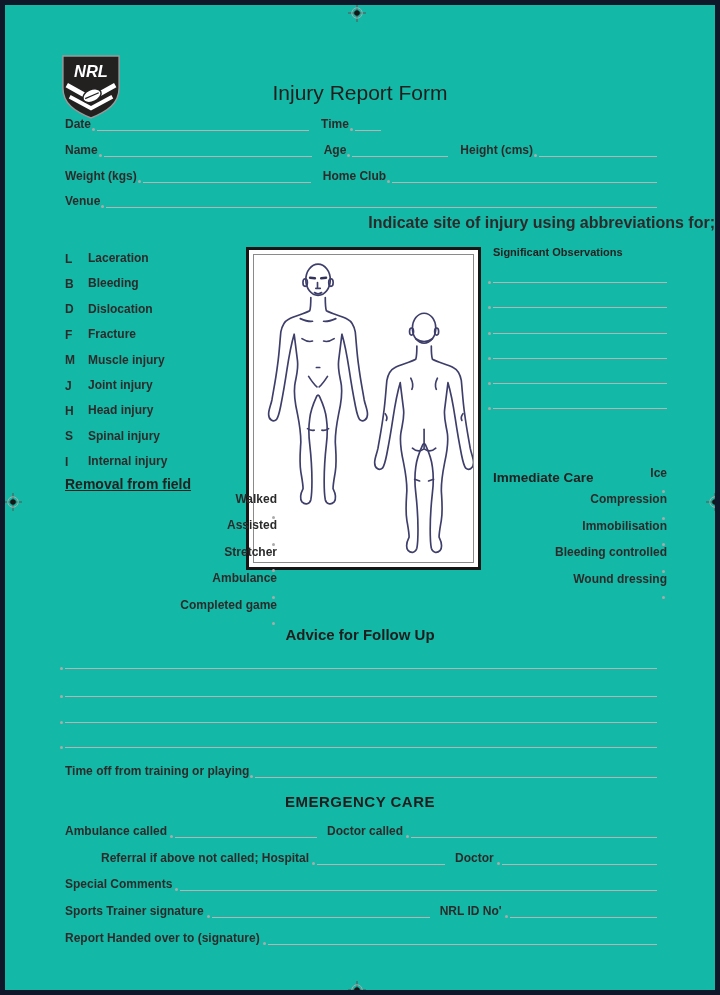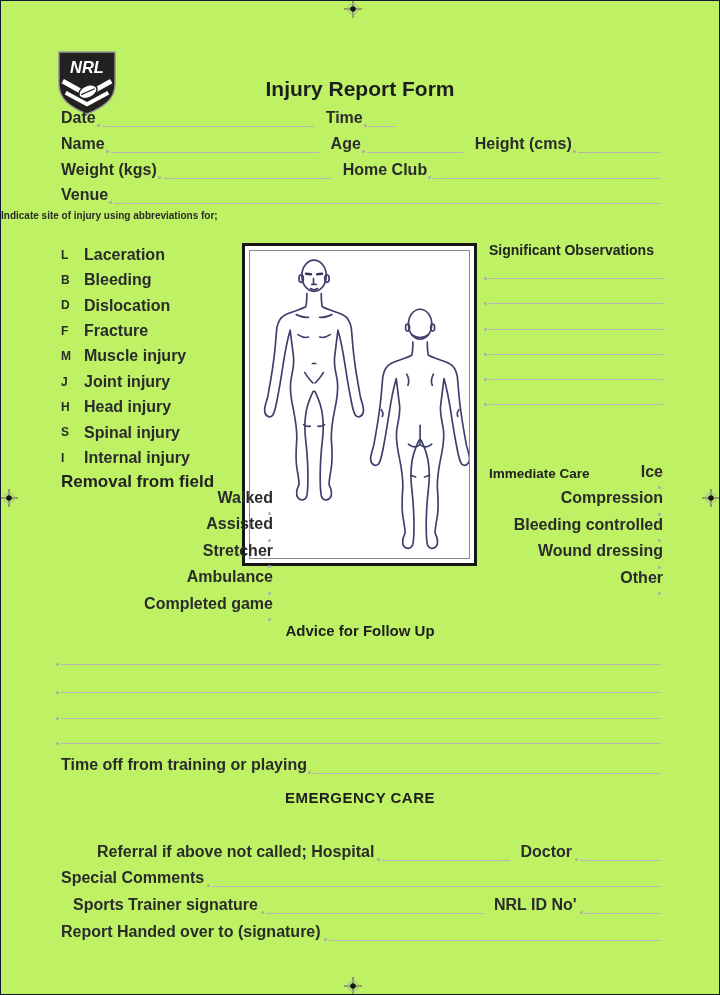--- a/index.html
+++ b/index.html
@@ -1,31 +1,31 @@
 <!DOCTYPE html>
 <html><head>
 <meta charset="utf-8">
 <style>
   * { margin:0; padding:0; box-sizing:border-box; }
   html,body { background:#ffffff; }
   .page {
-    position:relative; width:720px; height:995px; background:#bef264;
+    position:relative; width:720px; height:995px; background:#14b8a6;
     font-family:"Liberation Sans", sans-serif; color:#2b2b2b;
-    border:1px solid #0f172a; overflow:hidden;
+    border:5px solid #0f172a; overflow:hidden;
   }
   .abs { position:absolute; }
-  .lbl { font-weight:bold; font-size:16px; color:#2b2b2b; white-space:nowrap; line-height:1.1; }
+  .lbl { font-weight:bold; font-size:12px; color:#2b2b2b; white-space:nowrap; line-height:1.1; }
   .row { position:absolute; display:flex; align-items:flex-end; height:16px; left:60px; right:58px; }
   .line { position:relative; border-bottom:1px solid #b5b5b5; height:12px; }
   .line::before { content:""; position:absolute; left:-5px; bottom:-1px; width:3px; height:3px; background:#ababab; border-radius:50%; }
   .fill { flex:1; }
   .hline { position:absolute; left:60px; right:58px; height:0; border-top:1px solid #b5b5b5; }
   .hline::before { content:""; position:absolute; left:-5px; top:-2px; width:3px; height:3px; background:#ababab; border-radius:50%; }
-  .title { position:absolute; left:0; right:0; top:76px; text-align:center; font-size:21px; font-weight:bold; color:#1e1e1e; }
-  .instruction { position:absolute; left:0; right:0; top:209px; text-align:left; font-size:10px; font-weight:bold; }
+  .title { position:absolute; left:0; right:0; top:76px; text-align:center; font-size:21px; font-weight:normal; color:#1e1e1e; }
+  .instruction { position:absolute; left:11px; right:0; top:209px; text-align:right; font-size:16px; font-weight:bold; }
   .sec-head { font-weight:bold; color:#222; }
   .abbrev-row { display:flex; align-items:center; height:25.4px; }
   .abbrev-row .code { font-weight:bold; font-size:12px; width:23px; }
   .item-row { display:flex; align-items:flex-end; height:26.4px;flex-direction:column; }
   .item-row .line { margin-left:6px; }
   .blank-row { position:relative; height:25.2px; border-bottom:1px solid #b5b5b5; }
   .blank-row::before { content:""; position:absolute; left:-5px; bottom:-2px; width:3px; height:3px; background:#ababab; border-radius:50%; }
   .center-head { position:absolute; left:0; right:0; text-align:center; font-weight:bold; color:#1e1e1e; }
   .mr6 { margin-right:6px; } .mr8 { margin-right:8px; } .mr10 { margin-right:10px; } .mr12 { margin-right:12px; }
   .diagram-box { position:absolute; left:241px; top:242px; width:235px; height:323px; border:3px solid #161616; background:#fff; }
@@ -172,55 +172,55 @@
           <path d="M-12,60 q3,6 1,10 M12,60 q-3,6 -1,10"></path>
           <path d="M0,106 L0,123"></path>
           <path d="M-10.5,123 q5,4.5 10,0.8 M10.5,123 q-5,4.5 -10,0.8"></path>
           <path d="M-35,92 q2.5,3 1,6 M35,92 q-2.5,3 -1,6"></path>
           <path d="M-8.5,151 l4.5,1.5 M8.5,151 l-4.5,1.5"></path>
         </g>
       </svg>
     </div>
   </div>
 
-  <div class="abs sec-head" style="left:488px; top:241px; font-size:14px;">Significant Observations</div>
+  <div class="abs sec-head" style="left:488px; top:241px; font-size:11px;">Significant Observations</div>
   <div class="abs" style="left:488px; top:253px; width:174px;">
     <div class="blank-row"></div>
     <div class="blank-row"></div>
     <div class="blank-row"></div>
     <div class="blank-row"></div>
     <div class="blank-row"></div>
     <div class="blank-row"></div>
   </div>
 
   <div class="abs sec-head" style="left:488px; top:446px; font-size:13.5px;margin-top:19px;">Immediate Care</div>
   <div class="abs" style="left:488px; top:462px; width:174px;">
     <div class="item-row">
         <span class="lbl">Ice</span>
         <div class="line fill"></div>
       </div>
     <div class="item-row">
         <span class="lbl">Compression</span>
         <div class="line fill"></div>
       </div>
     <div class="item-row">
+        <span class="lbl">Immobilisation</span>
+        <div class="line fill"></div>
+      </div>
+    <div class="item-row">
         <span class="lbl">Bleeding controlled</span>
         <div class="line fill"></div>
       </div>
     <div class="item-row">
         <span class="lbl">Wound dressing</span>
         <div class="line fill"></div>
       </div>
-    <div class="item-row">
-        <span class="lbl">Other</span>
-        <div class="line fill"></div>
-      </div>
-  </div>
-
-  <div class="abs sec-head" style="left:60px; top:471px; font-size:17px;">Removal from field</div>
+  </div>
+
+  <div class="abs sec-head" style="left:60px; top:471px; font-size:14px;text-decoration:underline;">Removal from field</div>
   <div class="abs" style="left:60px; top:488px; width:212px;">
     <div class="item-row">
         <span class="lbl">Walked</span>
         <div class="line fill"></div>
       </div>
     <div class="item-row">
         <span class="lbl">Assisted</span>
         <div class="line fill"></div>
       </div>
     <div class="item-row">
@@ -241,31 +241,37 @@
   <div class="hline" style="top:663px;"></div>
   <div class="hline" style="top:691px;"></div>
   <div class="hline" style="top:717px;"></div>
   <div class="hline" style="top:742px;"></div>
   <div class="row" style="top:757px;">
     <span class="lbl mr6">Time off from training or playing</span>
     <div class="line fill"></div>
   </div>
 
   <div class="center-head" style="top:788px; font-size:15px; letter-spacing:0.5px;">EMERGENCY CARE</div>
+  <div class="row" style="top:817px;">
+    <span class="lbl mr8">Ambulance called</span>
+    <div class="line mr10" style="width:142px;"></div>
+    <span class="lbl mr8">Doctor called</span>
+    <div class="line fill"></div>
+  </div>
   <div class="row" style="top:844px;margin-left:36px;">
     <span class="lbl mr8">Referral if above not called;  Hospital</span>
     <div class="line mr10" style="width:128px;"></div>
     <span class="lbl mr8">Doctor</span>
     <div class="line fill"></div>
   </div>
   <div class="row" style="top:870px;">
     <span class="lbl mr8">Special Comments</span>
     <div class="line fill"></div>
   </div>
-  <div class="row" style="top:897px;margin-left:12px;">
+  <div class="row" style="top:897px;">
     <span class="lbl mr8">Sports Trainer signature</span>
     <div class="line mr10" style="width:218px;"></div>
     <span class="lbl mr8">NRL ID No'</span>
     <div class="line fill"></div>
   </div>
   <div class="row" style="top:924px;">
     <span class="lbl mr8">Report Handed over to (signature)</span>
     <div class="line fill"></div>
   </div>
 

